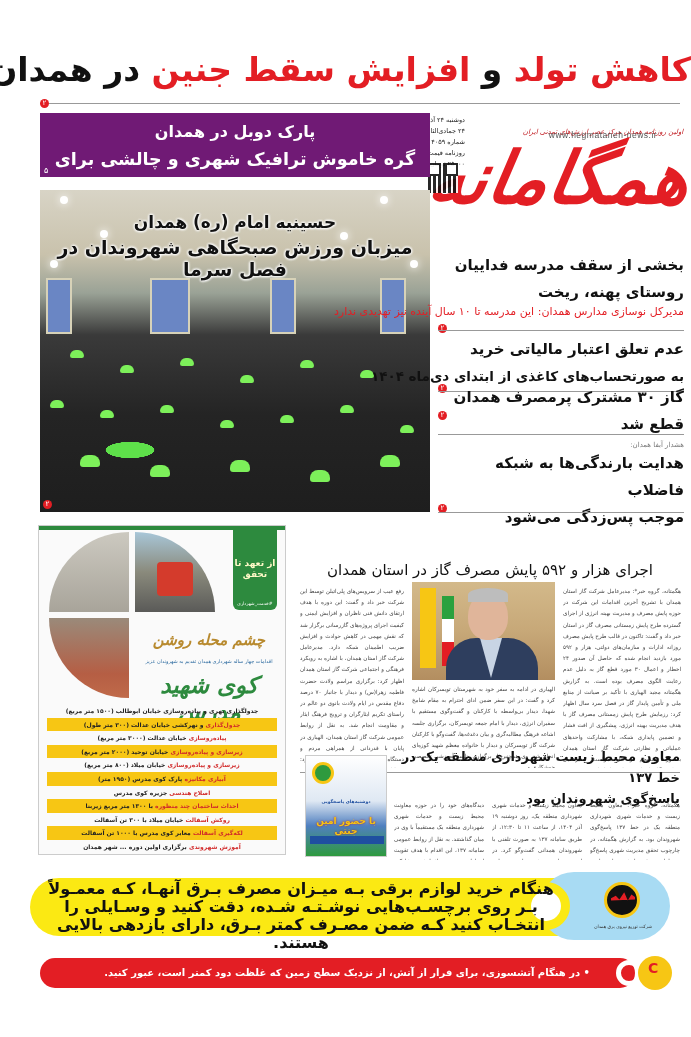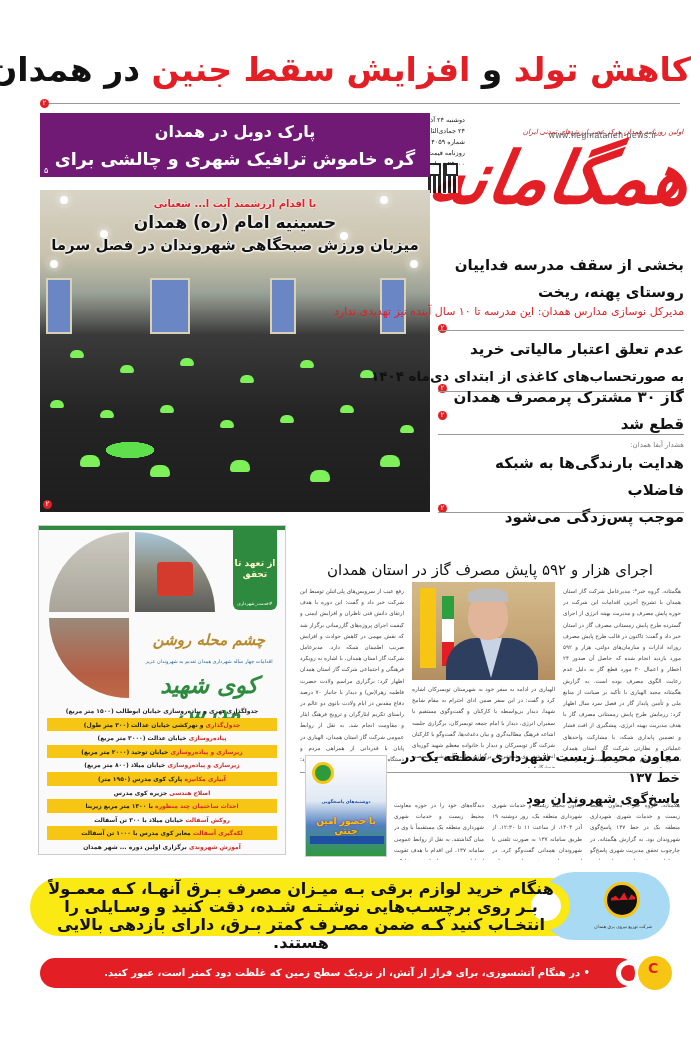--- a/index.html
+++ b/index.html
@@ -38,21 +38,21 @@
   .photo { top: 190px; left: 40px; width: 390px; height: 322px; overflow: hidden;
     background:
       radial-gradient(ellipse 60px 20px at 90px 260px, #5ee04a 0 40%, transparent 41%),
       linear-gradient(180deg, #d8d4c6 0%, #c9c2ac 20%, #9aa296 32%, #3a3a3a 45%, #242424 70%, #1e1e1e 100%); }
   .photo .ceiling-light { position: absolute; width: 8px; height: 8px; border-radius: 50%; background: #fff; box-shadow: 0 0 8px #fff; }
   .photo .banner { position: absolute; top: 88px; width: 26px; height: 56px; background: #6a86c4; border: 2px solid #d7d2b8; }
   .photo .cap { position: absolute; width: 14px; height: 8px; border-radius: 8px 8px 3px 3px; background: #7df05a; }
   .photo .kicker { position: absolute; top: 8px; width: 100%; text-align: center; color: #e31e24; font-size: 10px; font-weight: 700; text-shadow: 0 0 2px #fff, 0 0 2px #fff; }
   .photo .title { position: absolute; width: 100%; text-align: center; font-weight: 900; color: #111; text-shadow: 0 0 3px #fff, 0 0 3px #fff, 0 0 3px #fff, 0 0 3px #fff; }
   .photo .t1 { top: 22px; font-size: 17px; }
-  .photo .t2 { top: 46px; font-size: 15px; letter-spacing: -0.3px; }
+  .photo .t2 { top: 46px; font-size: 19px; letter-spacing: -0.3px; }
   .photo .pg { position: absolute; bottom: 3px; left: 3px; }
 
   
   .news { left: 438px; width: 246px; text-align: right; }
   .news .h { font-size: 15px; font-weight: 700; line-height: 27px; color: #111; }
   .news .sub { font-size: 11px; color: #e31e24; line-height: 12px; white-space: nowrap; }
   .news .kick { font-size: 7px; color: #777; line-height: 10px; }
   .news .pg { position: absolute; left: 0; }
 
   
@@ -165,21 +165,20 @@
   <span class="cap" style="top:215px; left:120px;"></span>
   <span class="cap" style="top:230px; left:180px;"></span>
   <span class="cap" style="top:225px; left:240px;"></span>
   <span class="cap" style="top:215px; left:300px;"></span>
   <span class="cap" style="top:235px; left:360px;"></span>
   <span class="cap" style="top:265px; left:40px; width:20px; height:12px;"></span>
   <span class="cap" style="top:275px; left:110px; width:20px; height:12px;"></span>
   <span class="cap" style="top:270px; left:190px; width:20px; height:12px;"></span>
   <span class="cap" style="top:280px; left:270px; width:20px; height:12px;"></span>
   <span class="cap" style="top:265px; left:340px; width:20px; height:12px;"></span>
-  <div class="kicker">با اقدام ارزشمند آیت ا... شعبانی</div>
   <div class="title t1">حسینیه امام (ره) همدان</div>
   <div class="title t2">میزبان ورزش صبحگاهی شهروندان در فصل سرما</div>
   <div class="pg pg-badge">۲</div>
 </div>
 
 <div class="abs news" style="top:252px;">
   <div class="h">بخشی از سقف مدرسه فداییان</div>
   <div class="h">روستای پهنه، ریخت</div>
   <div class="sub">مدیرکل نوسازی مدارس همدان: این مدرسه تا ۱۰ سال آینده نیز تهدیدی ندارد</div>
   <div class="pg pg-badge" style="top:72px;">۲</div>

